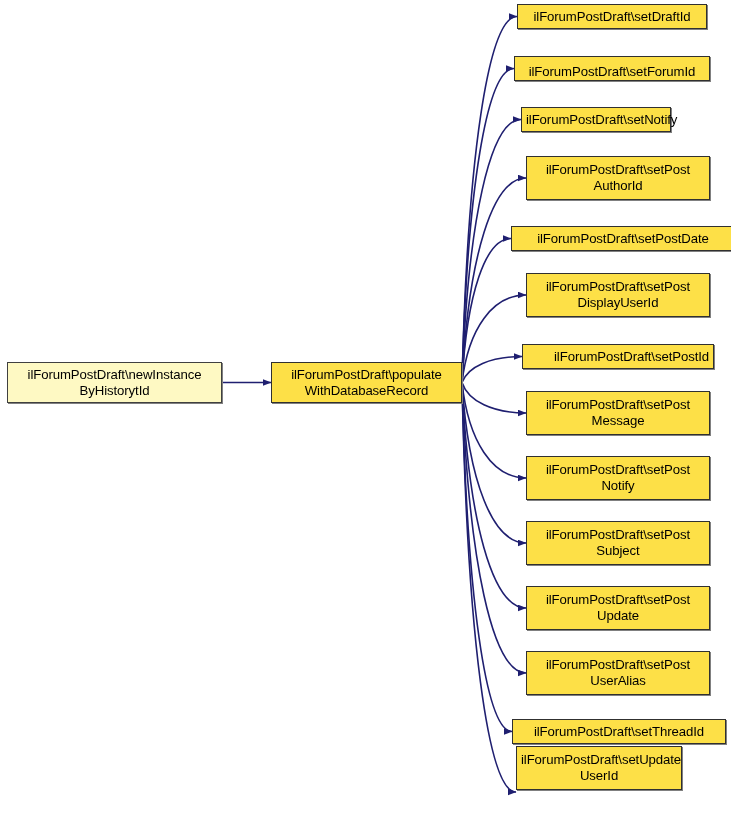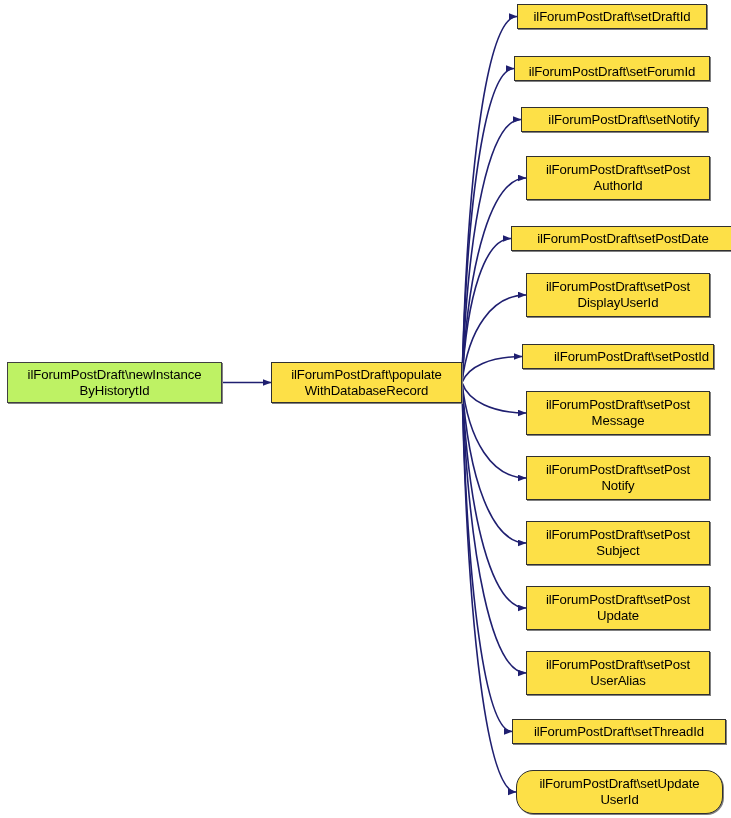--- a/index.html
+++ b/index.html
@@ -35,21 +35,21 @@
     justify-content: center;
     text-align: center;
     color: #000000;
     font-size: 13.2px;
     line-height: 16px;
     letter-spacing: -0.1px;
     white-space: pre-line;
     box-shadow: 1px 1px 0 0 #808080;
   }
   .node.highlight {
-    background: #bef264;
+    background: #fef9c3;
     border: 1px solid #404040;
   }
   .node .label {
     display: block;
     width: 100%;
     padding: 0 4px;
     box-sizing: border-box;
   }
 </style>
 </head>
@@ -78,34 +78,34 @@
       <path d="M462,382.5 C467,598.88 486,731.5 512,731.5" fill="none" stroke="#1f1f70" stroke-width="1.6" marker-end="url(#arrowhead)"></path>
       <path d="M462,382.5 C467.4,636.39 487.92,792 516,792" fill="none" stroke="#1f1f70" stroke-width="1.6" marker-end="url(#arrowhead)"></path>
     </svg>
   <div id="node-layer">
       <div class="node highlight" style="left: 7px; top: 362px; width: 215px; height: 41px;"><span class="label">ilForumPostDraft\newInstance
 ByHistorytId</span></div>
       <div class="node" style="left: 271px; top: 362px; width: 191px; height: 41px; text-align: center;"><span class="label">ilForumPostDraft\populate
 WithDatabaseRecord</span></div>
       <div class="node" style="left: 517px; top: 4px; width: 190px; height: 25px;"><span class="label">ilForumPostDraft\setDraftId</span></div>
       <div class="node" style="left: 514px; top: 56px; width: 196px; height: 25px; align-items: flex-end;"><span class="label">ilForumPostDraft\setForumId</span></div>
-      <div class="node" style="left: 521px; top: 107px; width: 187px; height: 25px; padding-left: 19px;"><span class="label">ilForumPostDraft\setNotify</span></div>
+      <div class="node" style="left: 521px; top: 107px; width: 150px; height: 25px;"><span class="label">ilForumPostDraft\setNotify</span></div>
       <div class="node" style="left: 526px; top: 156px; width: 184px; height: 44px;"><span class="label">ilForumPostDraft\setPost
 AuthorId</span></div>
       <div class="node" style="left: 511px; top: 226px; width: 224px; height: 25px;"><span class="label">ilForumPostDraft\setPostDate</span></div>
       <div class="node" style="left: 526px; top: 273px; width: 184px; height: 44px;"><span class="label">ilForumPostDraft\setPost
 DisplayUserId</span></div>
       <div class="node" style="left: 522px; top: 344px; width: 192px; height: 25px; text-align: right;"><span class="label">ilForumPostDraft\setPostId</span></div>
       <div class="node" style="left: 526px; top: 391px; width: 184px; height: 44px;"><span class="label">ilForumPostDraft\setPost
 Message</span></div>
       <div class="node" style="left: 526px; top: 456px; width: 184px; height: 44px;"><span class="label">ilForumPostDraft\setPost
 Notify</span></div>
       <div class="node" style="left: 526px; top: 521px; width: 184px; height: 44px;"><span class="label">ilForumPostDraft\setPost
 Subject</span></div>
       <div class="node" style="left: 526px; top: 586px; width: 184px; height: 44px;"><span class="label">ilForumPostDraft\setPost
 Update</span></div>
       <div class="node" style="left: 526px; top: 651px; width: 184px; height: 44px;"><span class="label">ilForumPostDraft\setPost
 UserAlias</span></div>
       <div class="node" style="left: 512px; top: 719px; width: 214px; height: 25px; justify-content: center;"><span class="label">ilForumPostDraft\setThreadId</span></div>
-      <div class="node" style="left: 516px; top: 770px; width: 207px; height: 44px; border-radius: 17px;"><span class="label">ilForumPostDraft\setUpdate
+      <div class="node" style="left: 516px; top: 746px; width: 166px; height: 44px;"><span class="label">ilForumPostDraft\setUpdate
 UserId</span></div>
     </div>
 </div>
 
 </body></html>

